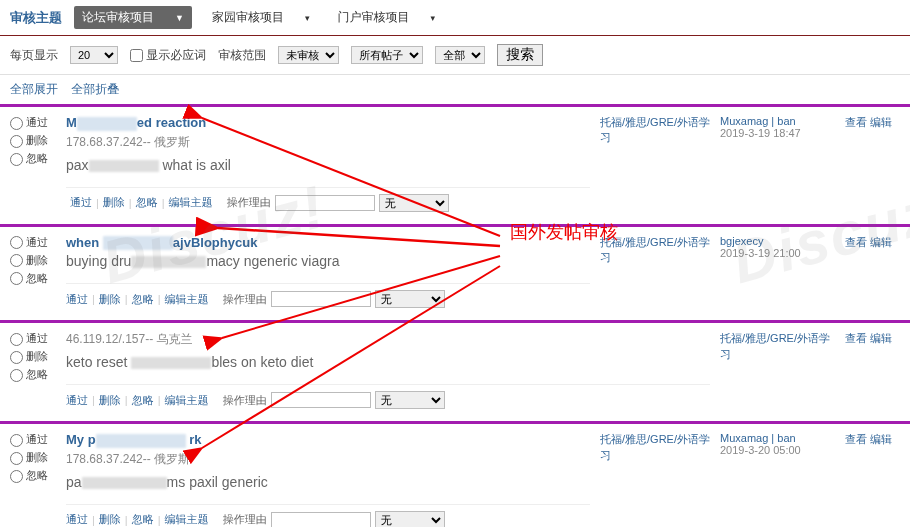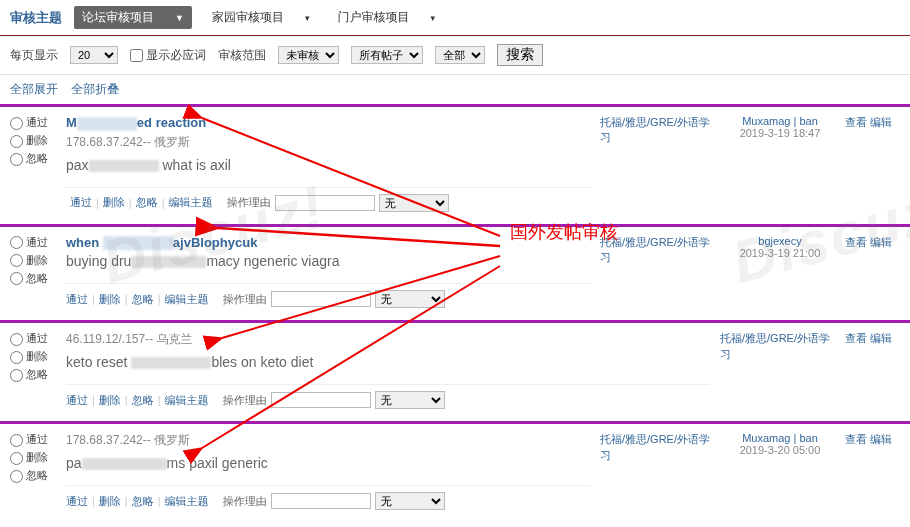--- a/index.html
+++ b/index.html
@@ -33,21 +33,21 @@
     .post-snippet { color: #666; font-size: 14px; margin-bottom: 14px; }
     .post-snippet .blur-span { display: inline-block; background: rgba(200,200,200,0.6); color: transparent; height: 12px; vertical-align: middle; filter: blur(1px); }
     
     .action-line { display: flex; align-items: center; gap: 4px; color: #666; font-size: 11px; border-top: 1px solid #eee; padding-top: 6px; }
     .action-line a { color: #336699; text-decoration: none; }
     .sep { color: #ccc; }
     .action-line input[type="text"] { width: 100px; border: 1px solid #bbb; padding: 1px 3px; font-size: 11px; }
     .action-line select { width: 70px; border: 1px solid #bbb; font-size: 11px; padding: 1px; }
     
     .cat-col { width: 120px; flex-shrink: 0; color: #336699; font-size: 11px; line-height: 1.4; }
-    .user-col { width: 120px; flex-shrink: 0; font-size: 11px; text-align: center; }
+    .user-col { width: 120px; flex-shrink: 0; font-size: 11px; }
     .user-name { color: #336699; }
     .user-date { color: #888; }
     .view-col { width: 60px; flex-shrink: 0; font-size: 11px; text-align: center; }
     .view-col a { color: #336699; text-decoration: none; margin-right: 3px; }
     
     
     .svg-overlay { position: absolute; top: 0; left: 0; pointer-events: none; }
     .annotation-text { position: absolute; color: #ee0000; font-size: 18px; font-weight: normal; pointer-events: none; }
     
     .watermark { position: absolute; color: rgba(120,120,120,0.1); font-size: 60px; transform: rotate(-15deg); pointer-events: none; font-style: italic; font-weight: bold; letter-spacing: 2px; }
@@ -171,20 +171,21 @@
       <a href="#">查看</a><a href="#">编辑</a>
     </div>
   </div>
     <div class="post-row">
     <div class="actions-col">
       <label><input type="radio" name="a3" style="">通过</label>
       <label><input type="radio" name="a3" style="">删除</label>
       <label><input type="radio" name="a3" style="">忽略</label>
     </div>
     <div class="content-col">
+      <div class="post-title">My p<span class="blur-span" style="width:90px">x</span>   rk</div>
       <div class="post-ip">178.68.37.242-- 俄罗斯</div>
       <div class="post-snippet"><a>pa<span class="blur-span" style="width:85px">x</span>ms </a>  paxil generic</div>
       <div class="action-line">
         <a href="#">通过</a><span class="sep">|</span>
         <a href="#">删除</a><span class="sep">|</span>
         <a href="#">忽略</a><span class="sep">|</span>
         <a href="#">编辑主题</a>
         &nbsp;&nbsp;<span>操作理由</span>
         <input type="text" style="">
         <select><option>无</option></select>

